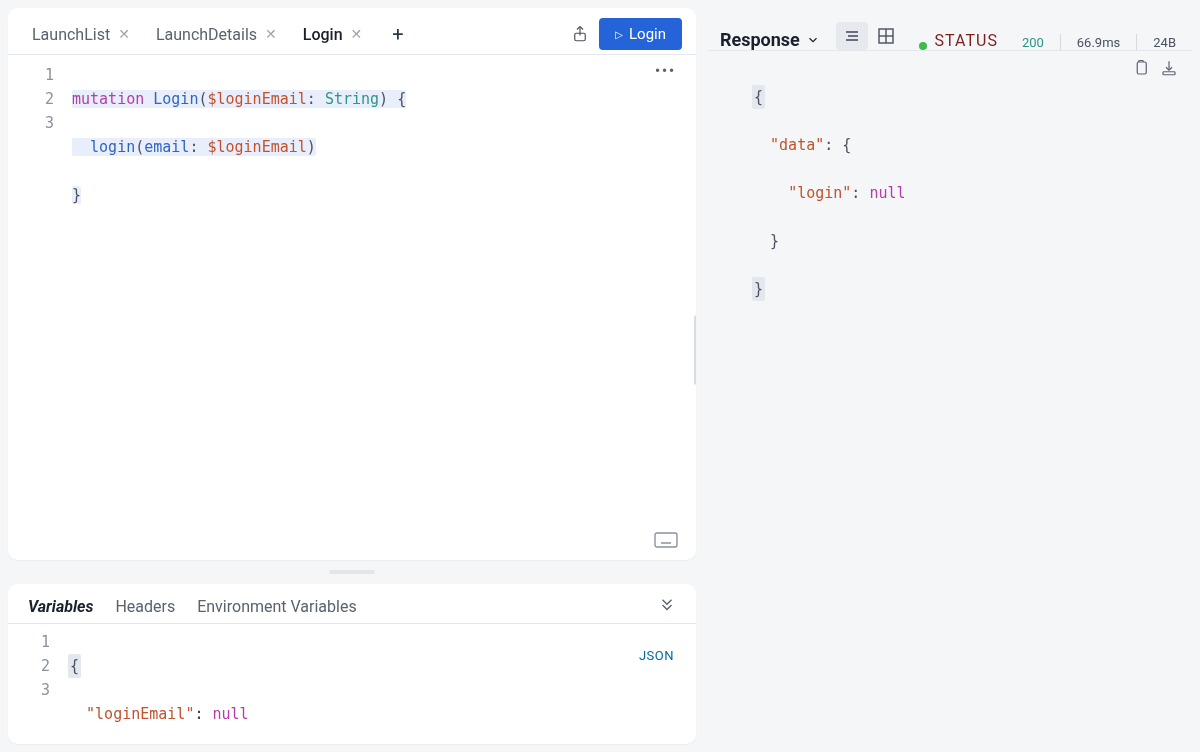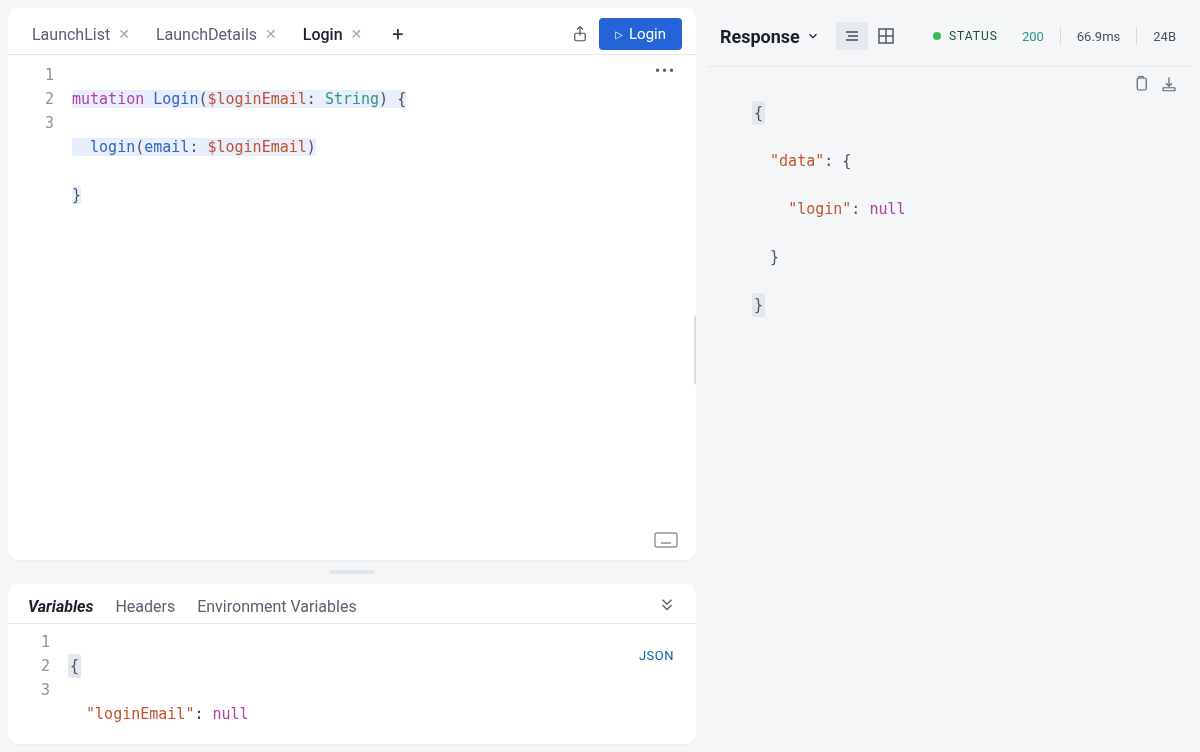--- a/index.html
+++ b/index.html
@@ -154,38 +154,38 @@
       background:#e4e8ee;
       color:#4a5160;
       padding:0 2px;
       border-radius:2px;
     }
     .tok-key  { color:#c1532e; }
     .tok-null { color:#b43fa7; }
 
     
     .resp-header {
-      display:flex; align-items:center;
-      padding: 6px 16px 16px 12px;
+      display:flex; align-items:flex-end;
+      padding: 6px 16px 0 12px;
       border-bottom:1px solid #e4e7ec;
       gap:8px;
     }
     .resp-title { font-size:18px; font-weight:700; color:#1a202c; display:flex; align-items:center; gap:6px; cursor:pointer;}
     .view-seg {
       display:flex; gap:2px; margin-left:8px;
     }
     .seg-btn {
       width:32px; height:28px;
       display:flex; align-items:center; justify-content:center;
       border-radius:4px; cursor:pointer; color:#4a5160;
     }
     .seg-btn.active { background:#e6e9ee; }
     .resp-spacer { flex:1; }
     .status-dot { width:8px; height:8px; border-radius:50%; background:#3fb950; }
-    .status-label { font-size:12px; letter-spacing:1px; color:#14532d; }
+    .status-label { font-size:16px; letter-spacing:1px; color:#7f1d1d; }
     .status-code { color:#2e9686; font-size:13px; margin-left:16px; }
     .sep { width:1px; height:16px; background:#d6d9de; margin:0 8px; }
     .meta { color:#4a5160; font-size:13px; }
     .resp-body { flex:1; display:flex; padding-top:10px; position:relative; }
     .resp-gutter { width:44px; }
     .resp-code {
       flex:1;
       font-family:"SFMono-Regular",Consolas,Menlo,monospace;
       font-size:15px; line-height:24px; white-space:pre;
       color:#4a5160;

